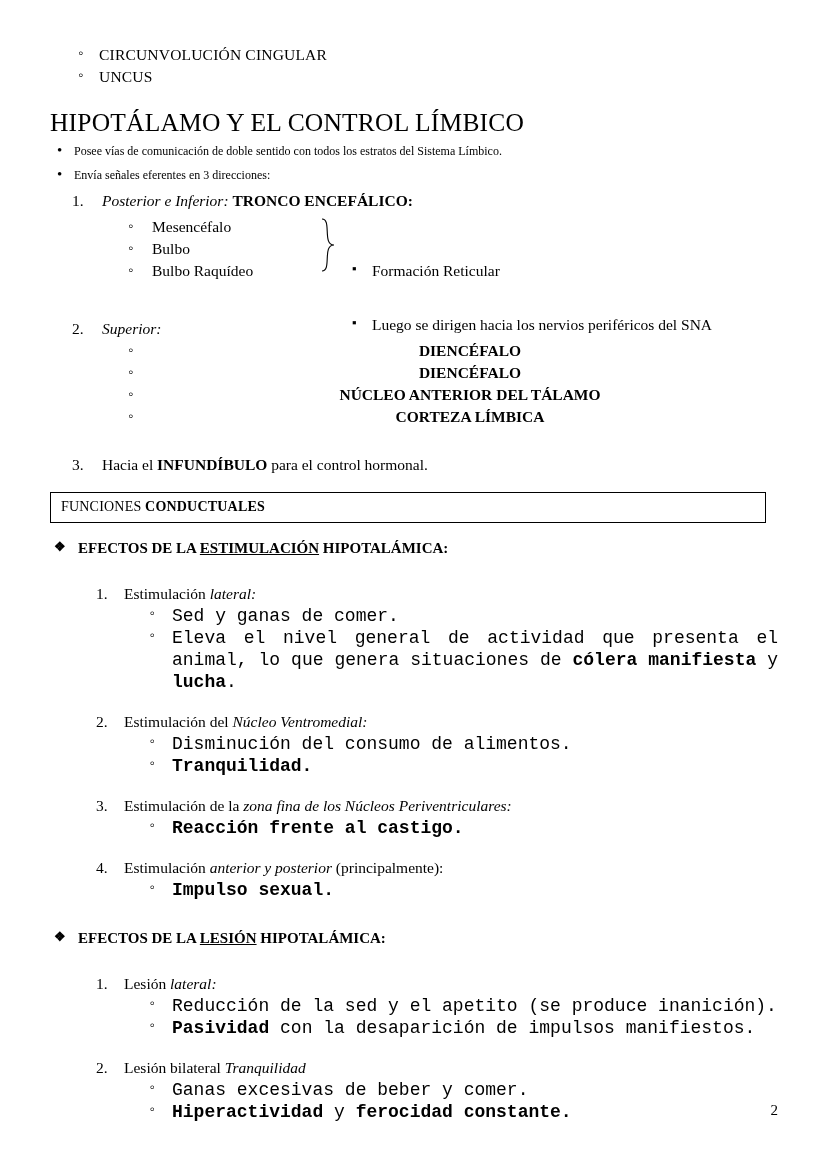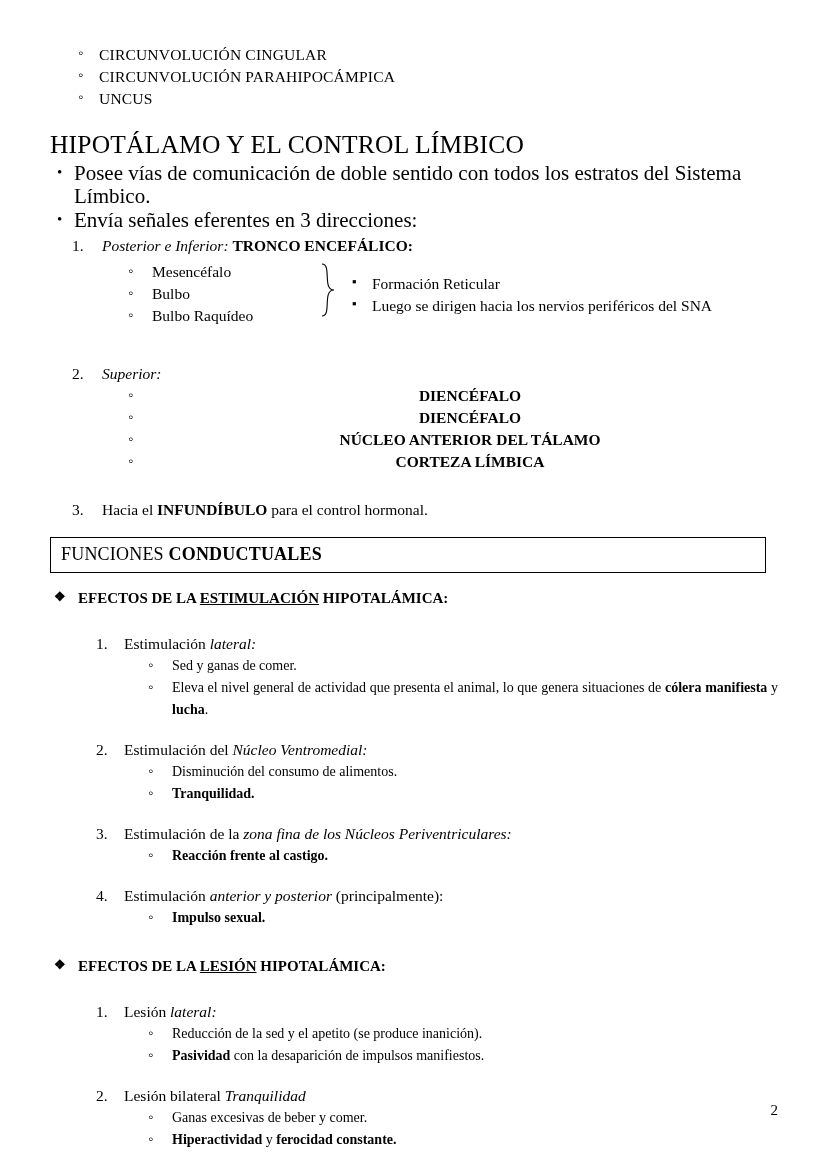--- a/index.html
+++ b/index.html
@@ -66,21 +66,21 @@
     font-size: 25.5px;
     font-weight: normal;
     margin: 21px 0 2px 0;
     letter-spacing: 0.2px;
     font-family: "Liberation Serif", serif;
   }
 
   .bullet-disc {
     position: relative;
     padding-left: 24px;
-    font-size: 21px;
+    font-size: 12px;
     line-height: 23px;
     margin-bottom: 1px;
   }
   .bullet-disc:before {
     content: "\2022";
     position: absolute;
     left: 7px;
     top: -1px;
     font-size: 15px;
   }
@@ -123,36 +123,38 @@
     content: "\25E6";
     position: absolute;
     left: 78px;
     top: -1px;
     font-size: 15px;
   }
 
   .sub-circle-b {
     position: relative;
     padding-left: 122px;
-    font-size: 14px;
-    line-height: 22px;
+    font-size: 18px;
+    line-height: 22px;
+    font-family: Liberation Mono, monospace;
   }
   .sub-circle-b:before {
     content: "\25E6";
     position: absolute;
     left: 98px;
     top: -1px;
     font-size: 15px;
   }
 
   .sq-item {
     position: relative;
     padding-left: 22px;
     font-size: 15.5px;
     line-height: 22px;
+    margin-top: 32px;
   }
   .sq-item:before {
     content: "\25AA";
     position: absolute;
     left: 2px;
     top: -2px;
     font-size: 13px;
   }
 
   b, .b { font-weight: bold; text-align: center; }
@@ -176,21 +178,21 @@
   .brace-svg {
     position: absolute;
     left: 270px;
     top: 2px;
   }
 
   
   .boxed {
     border: 1px solid #000;
     padding: 6px 10px 7px 10px;
-    font-size: 18px;
+    font-size: 14px;
     margin: 16px 8px 14px 0;
     width: 716px;
     box-sizing: border-box;
     letter-spacing: 0.2px;
   }
 
   .diamond-item {
     position: relative;
     padding-left: 28px;
     font-size: 15px;
@@ -221,21 +223,20 @@
   }
 </style>
 </head>
 <body>
 
 <div class="page">
   <div class="content">
 
     <ul class="lvl-circle top-list">
       <li><span>CIRCUNVOLUCIÓN CINGULAR</span></li>
-      <li><span>CIRCUNVOLUCIÓN PARAHIPOCÁMPICA</span></li>
       <li><span>UNCUS</span></li>
     </ul>
 
     <h1 class="doc-title">HIPOTÁLAMO Y EL CONTROL LÍMBICO</h1>
 
     <div class="bullet-disc">
       <span>Posee vías de comunicación de doble sentido con todos los estratos del Sistema Límbico.</span>
     </div>
     <div class="bullet-disc">
       <span>Envía señales eferentes en 3 direcciones:</span>

